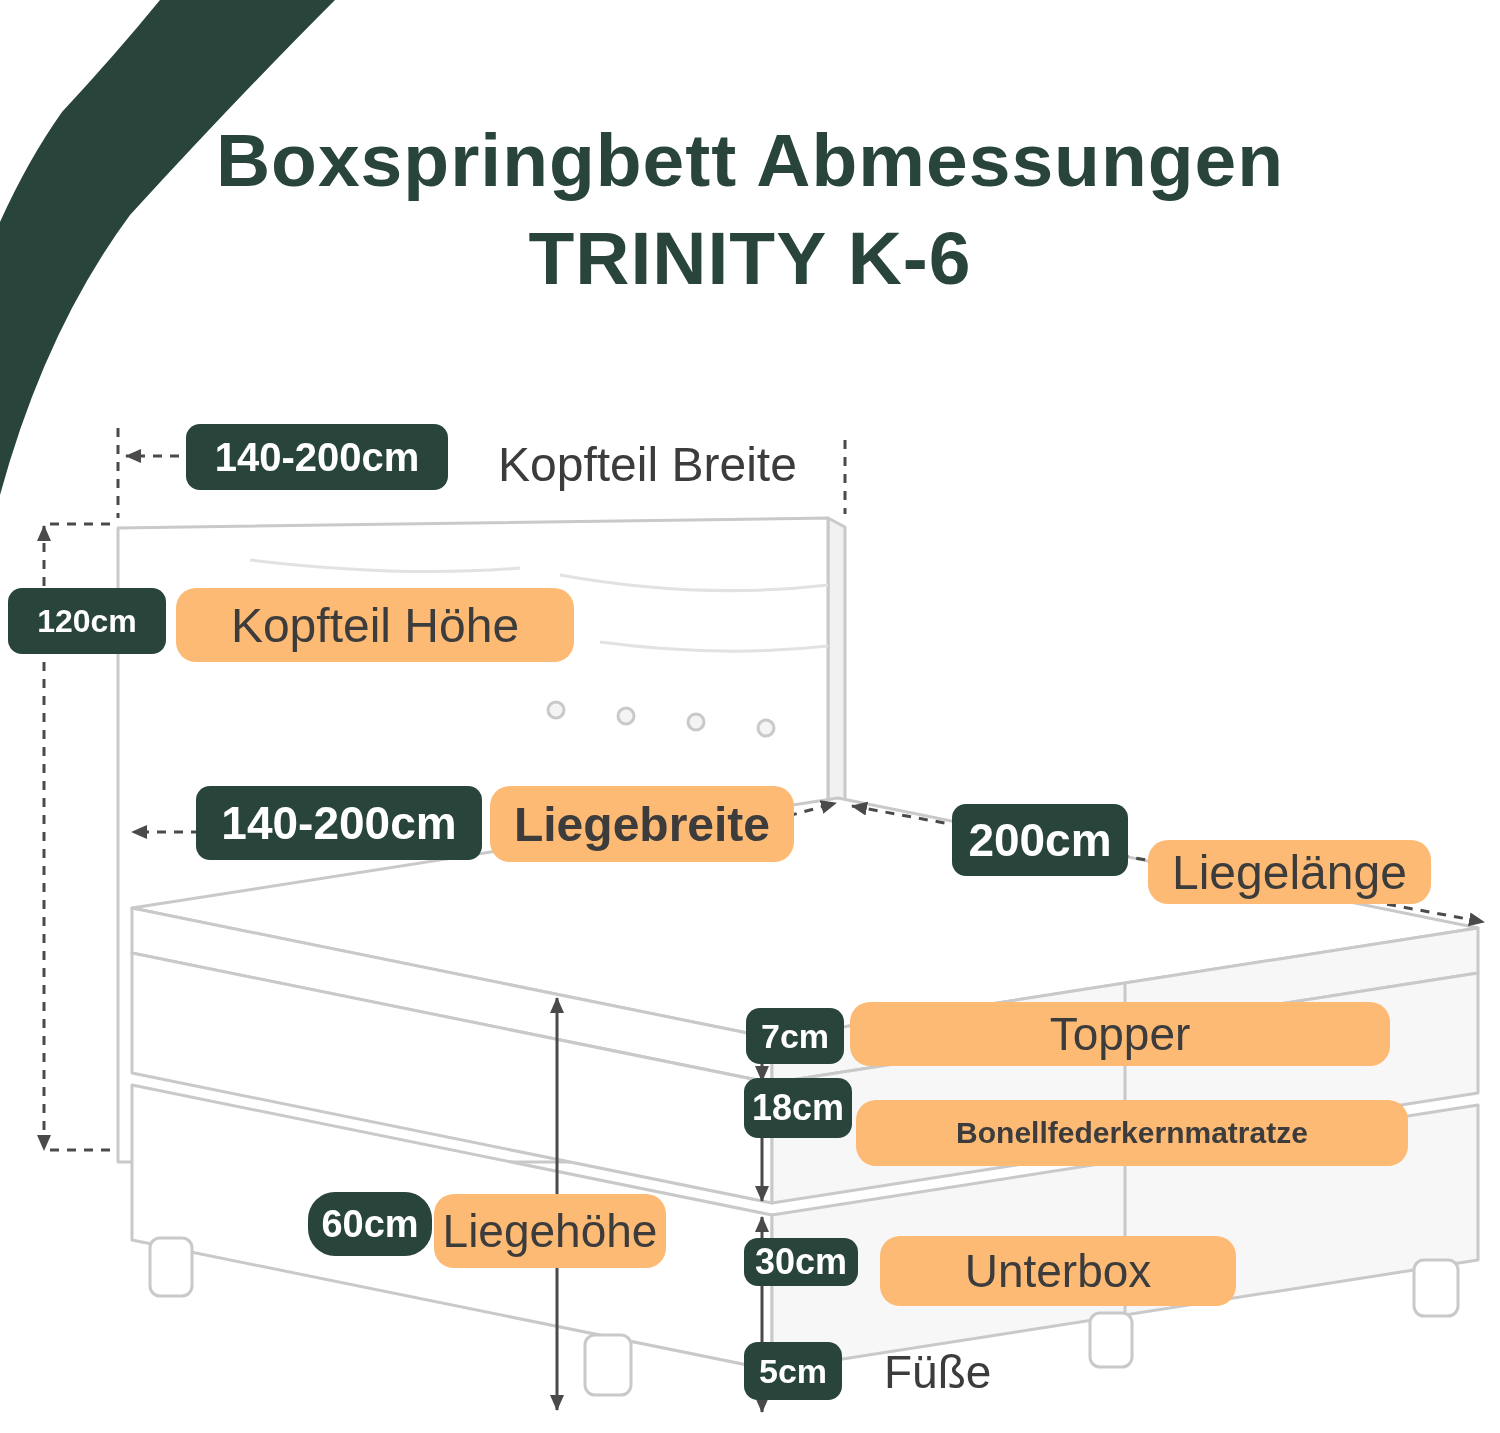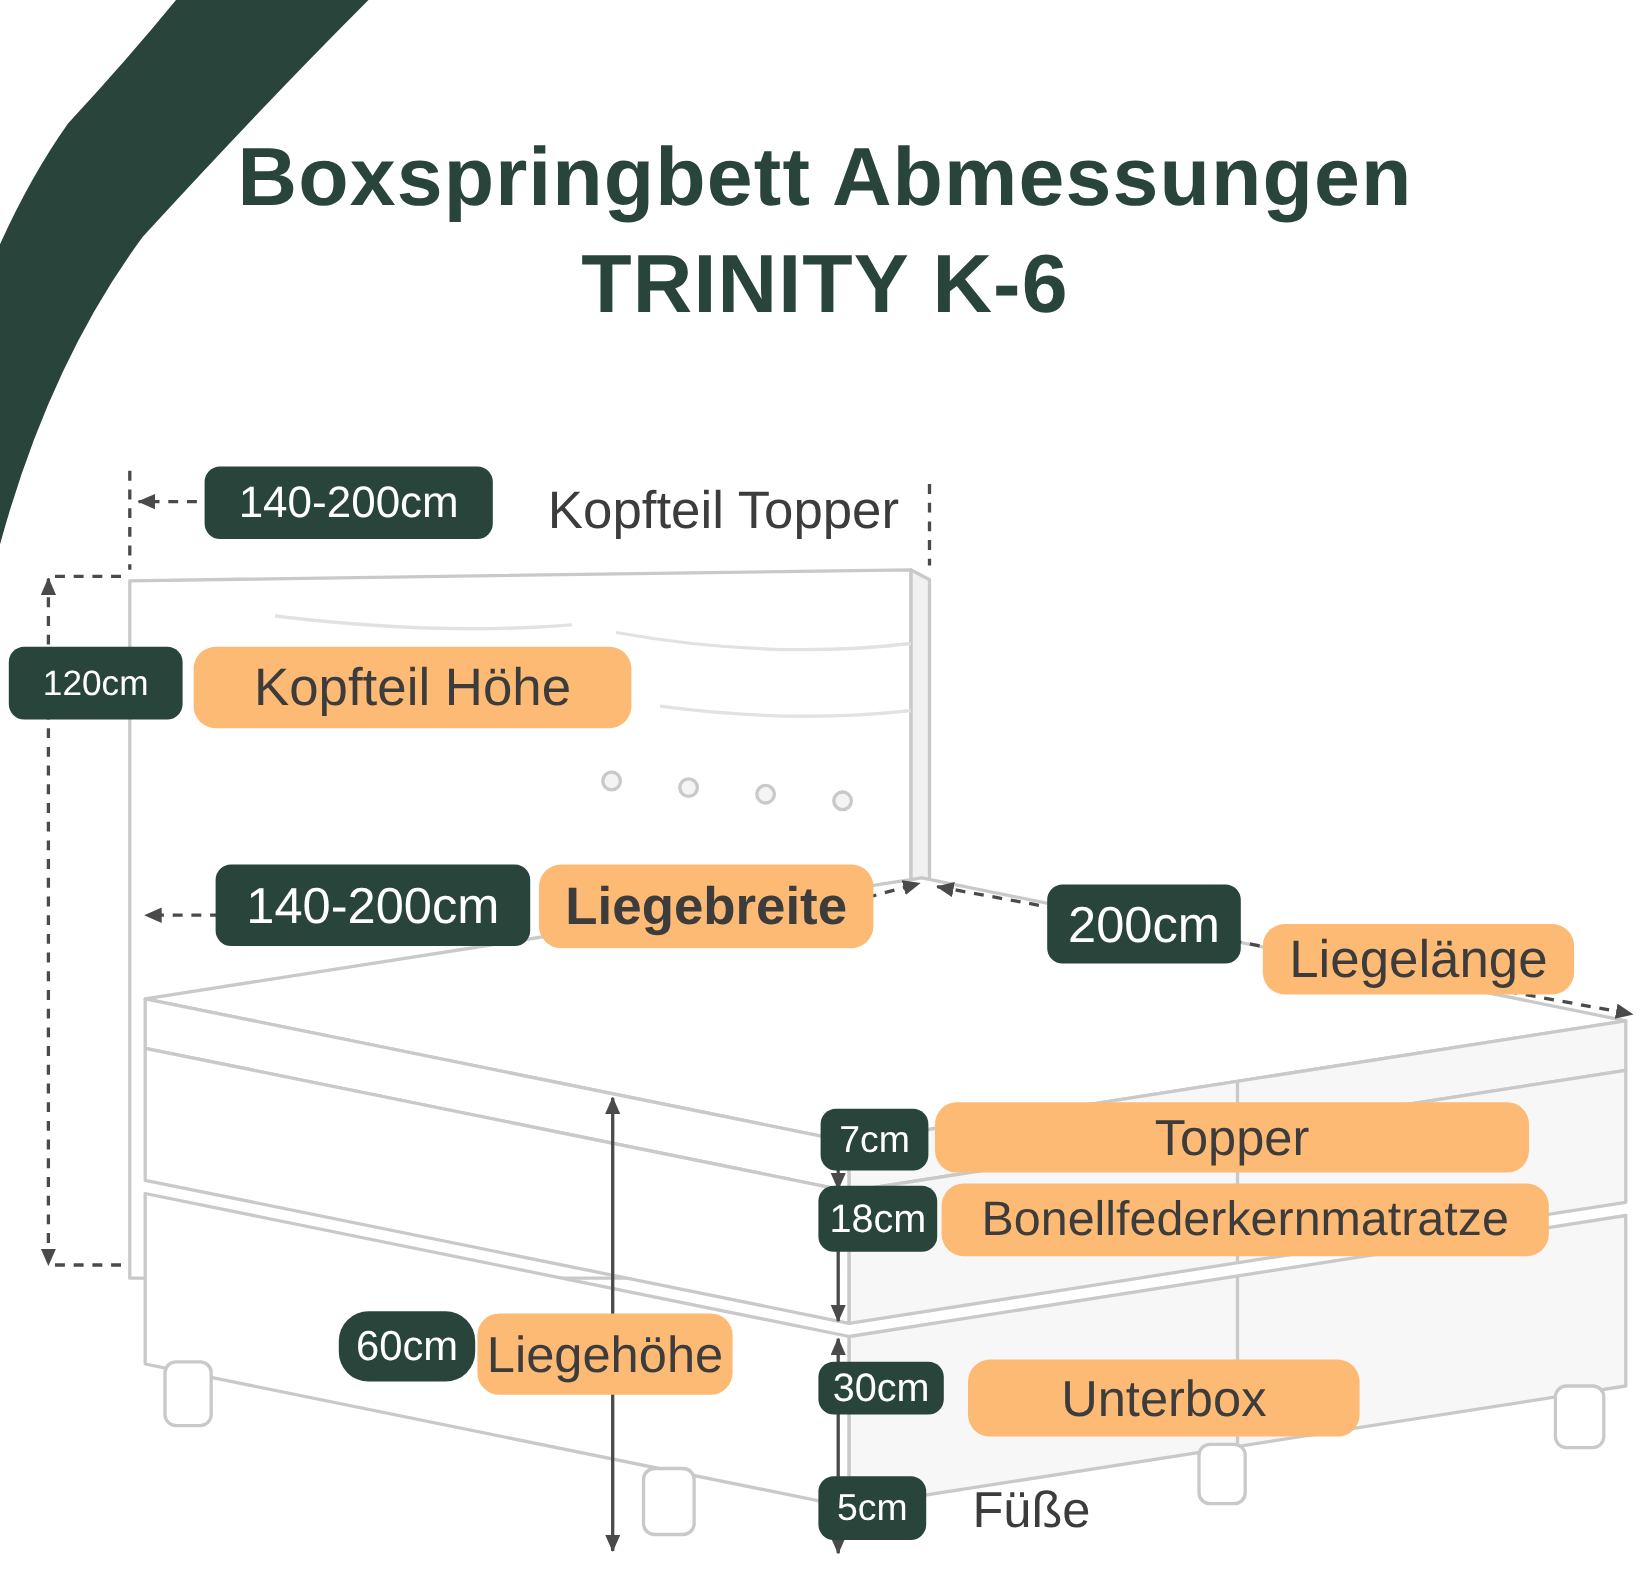--- a/index.html
+++ b/index.html
@@ -24,21 +24,21 @@
   .g-dim{stroke:var(--dim-line);stroke-width:3;fill:none;}
   .dashed{stroke-dasharray:9 8;}
   .title{
     position:absolute;left:0;top:112px;width:1500px;z-index:3;
     text-align:center;color:var(--accent);
     font-size:75px;font-weight:bold;line-height:1.3;letter-spacing:1px;
   }
   .badge{
     position:absolute;z-index:4;
     background:var(--accent);color:var(--badge-text);
-    font-weight:normal;border-radius:14px;
+    font-weight:bold;border-radius:14px;
     display:flex;align-items:center;justify-content:center;
     white-space:nowrap;
   }
   .lbl{
     position:absolute;z-index:3;
     color:var(--label-text);
     display:flex;align-items:center;justify-content:center;
     white-space:nowrap;
   }
   .pill{background:#fdba74;border-radius:20px;}
@@ -131,29 +131,29 @@
 <div class="badge" style="left:746px;top:1008px;width:98px;height:56px;font-size:34px;">7cm</div>
 
 <div class="badge" style="left:744px;top:1078px;width:108px;height:60px;font-size:36px;">18cm</div>
 
 <div class="badge" style="left:308px;top:1192px;width:124px;height:64px;font-size:38px;border-radius:27px;">60cm</div>
 
 <div class="badge" style="left:744px;top:1238px;width:114px;height:48px;font-size:36px;">30cm</div>
 
 <div class="badge" style="left:744px;top:1342px;width:98px;height:58px;font-size:34px;">5cm</div>
 
-<div class="lbl" style="left:498px;top:434px;height:60px;font-size:48px;">Kopfteil Topper</div>
+<div class="lbl" style="left:498px;top:434px;height:60px;font-size:48px;">Kopfteil Breite</div>
 
 <div class="lbl pill" style="left:176px;top:588px;width:398px;height:74px;font-size:48px;">Kopfteil Höhe</div>
 
 <div class="lbl pill" style="left:490px;top:786px;width:304px;height:76px;font-size:48px;font-weight:bold;">Liegebreite</div>
 
 <div class="lbl pill" style="left:1148px;top:840px;height:64px;font-size:48px;padding:0 24px;">Liegelänge</div>
 
 <div class="lbl pill" style="left:850px;top:1002px;width:540px;height:64px;font-size:46px;">Topper</div>
 
-<div class="lbl pill" style="left:856px;top:1076px;width:552px;height:66px;font-size:44px;">Bonellfederkernmatratze</div>
+<div class="lbl pill" style="left:856px;top:1100px;width:552px;height:66px;font-size:30px;font-weight:bold;">Bonellfederkernmatratze</div>
 
 <div class="lbl pill" style="left:434px;top:1194px;width:232px;height:74px;font-size:46px;">Liegehöhe</div>
 
 <div class="lbl pill" style="left:880px;top:1236px;width:356px;height:70px;font-size:46px;">Unterbox</div>
 
 <div class="lbl" style="left:872px;top:1342px;height:60px;font-size:46px;padding:0 12px;">Füße</div>
 
 </body></html>

